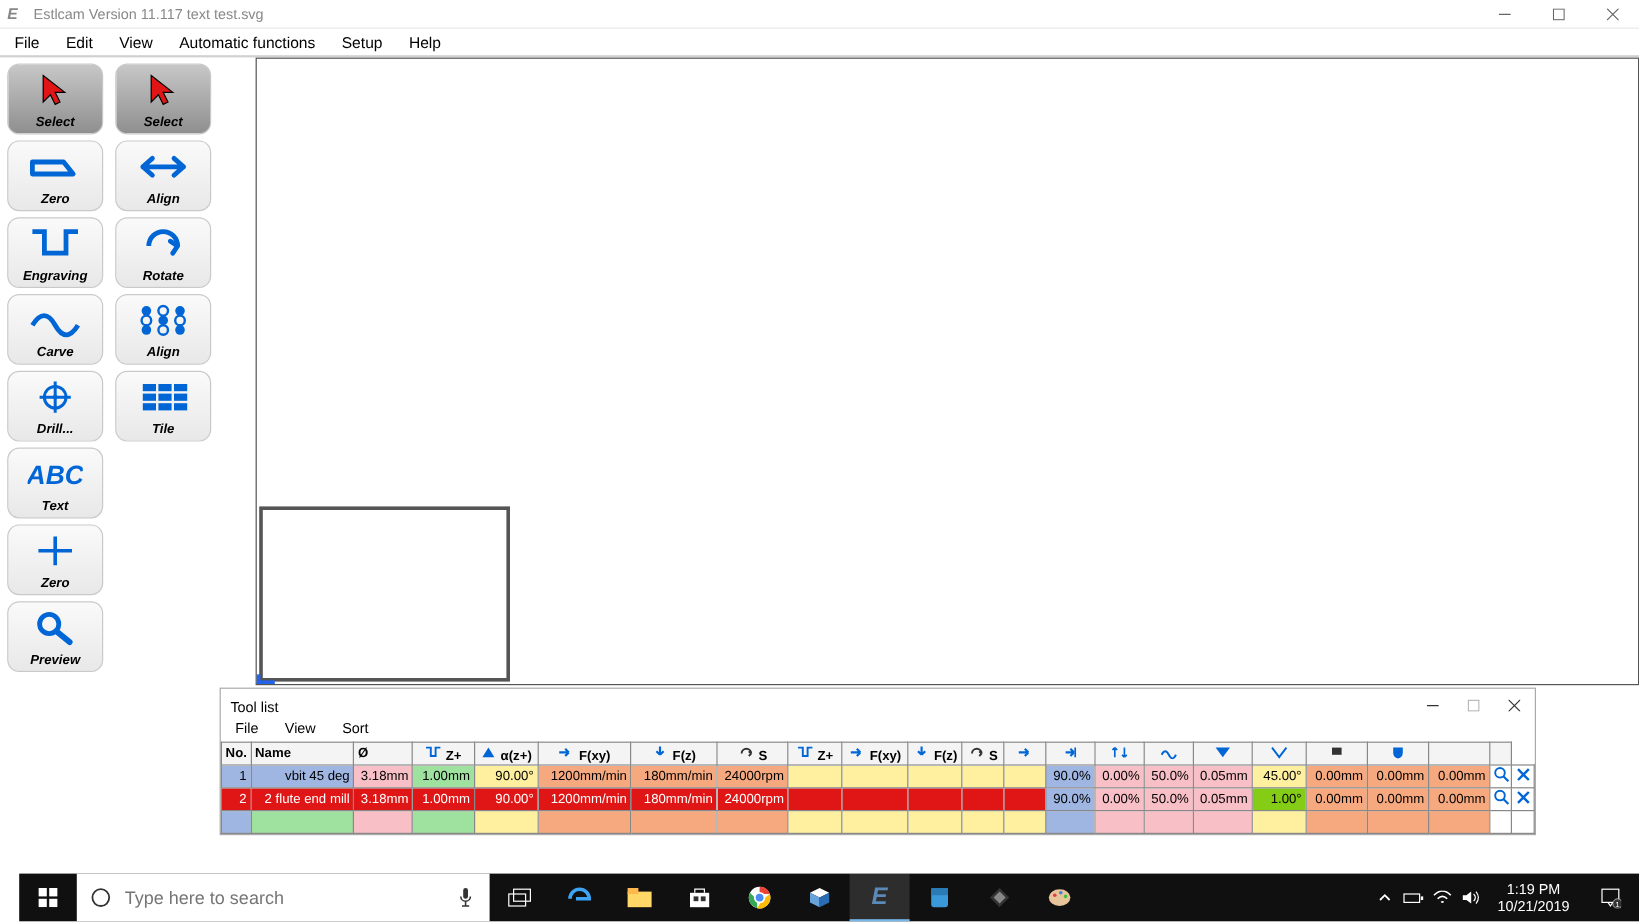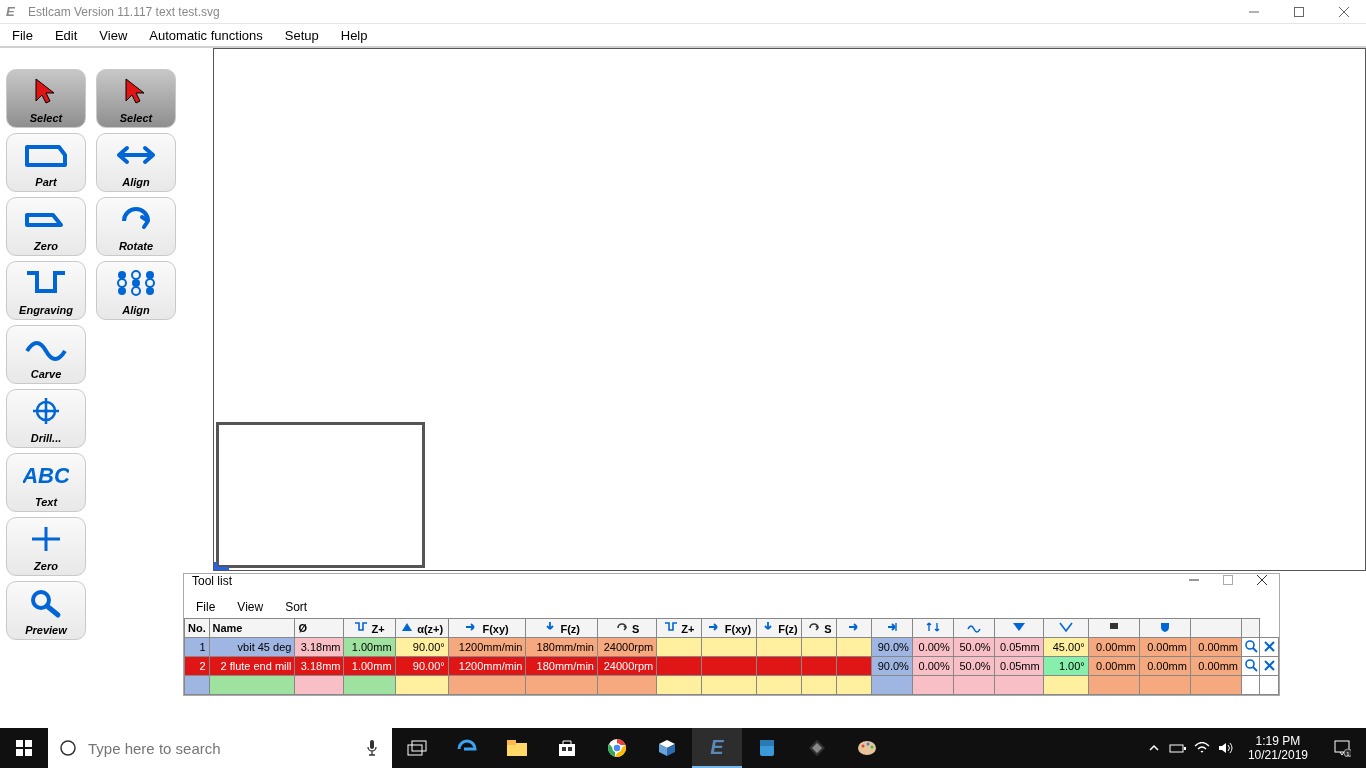--- a/index.html
+++ b/index.html
@@ -15,46 +15,46 @@
 
   
   .menu-bar { height: 24px; display: flex; align-items: center; padding-left: 12px; gap: 22px; font-size: 13px; background: #fff; border-bottom: 2px solid #d0d0d0; }
   .menu-bar span { cursor: default; }
 
   
   .main-area { position: absolute; top: 48px; left: 0; right: 0; bottom: 40px; background: #fff; }
   .toolbox { position: absolute; top: 5px; left: 6px; display: flex; gap: 10px; }
   .tool-col { display: flex; flex-direction: column; gap: 5px; }
   .tool-btn { width: 80px; height: 59px; border: 1px solid #c9c9c9; border-radius: 10px; background: linear-gradient(#fafafa,#e8e8e8); display: flex; flex-direction: column; align-items: center; justify-content: flex-end; padding-bottom: 3px; font-size: 11px; font-weight: bold; font-style: italic; cursor: pointer; position: relative; }
-  .tool-btn.active { background: linear-gradient(#c7c7c7,#8f8f8f); margin-top: 16px; }
+  .tool-btn.active { background: linear-gradient(#c7c7c7,#8f8f8f); }
   .tool-btn .ticon { flex: 1; display: flex; align-items: center; justify-content: center; }
   .tool-btn .ticon svg { width: 46px; height: 32px; }
   .tool-btn .tlabel { line-height: 12px; }
 
   
   .canvas { position: absolute; top: 0; left: 213px; right: 0; height: 523px; border: 1px solid #555; background: #fff; }
   .design-rect { position: absolute; left: 2px; bottom: 2px; width: 209px; height: 146px; border: 3px solid #555; background: #fff; }
   .axis-line { position: absolute; left: 0; bottom: 0; width: 15px; height: 3px; background: #2563eb; }
   .axis-line-v { position: absolute; left: 0; bottom: 0; width: 3px; height: 8px; background: #2563eb; }
 
   
   .tool-list { position: absolute; top: 525px; left: 183px; right: 86px; background: #fff; border: 1px solid #aaa; }
-  .tl-title { height: 22px; display: flex; align-items: flex-start; padding-left: 8px; font-size: 12px; gap: 12px; }
+  .tl-title { height: 22px; display: flex; align-items: flex-end; padding-left: 8px; font-size: 12px; gap: 12px; }
   .tl-title .tctrls { margin-left: auto; display: flex; gap: 24px; padding-right: 12px; color: #333; }
   .tl-menu { height: 22px; display:flex; align-items:center; gap: 22px; padding-left: 12px; font-size: 12px; }
   .tl-table { width: 100%; border-collapse: collapse; table-layout: fixed; }
   .tl-table th, .tl-table td { border: 1px solid #888; font-size: 11px; text-align: left; height: 19px; padding: 0 3px; white-space: nowrap; overflow: hidden; }
   .tl-table th { background: #f4f4f4; font-weight: bold; }
   .tl-table th.icon-hdr { text-align:center; }
   .mini-icon { display:inline-flex; align-items:center; justify-content:center; }
   .mini-icon svg { width:14px; height:12px; }
   .hdr-blue { color:#0066d6; }
 
   
-  .taskbar { position: absolute; left: 0; right: 0; bottom: 0; height: 40px; background: #101010; display: flex; align-items: flex-start; color: #fff; }
+  .taskbar { position: absolute; left: 16px; right: 0; bottom: 0; height: 40px; background: #101010; display: flex; align-items: flex-start; color: #fff; }
   .taskbar .start { width: 48px; height: 40px; display:flex; align-items:center; justify-content:center; }
   .taskbar .search-box { height: 40px; background: #fff; color: #777; display:flex; align-items:center; width: 344px; }
   .taskbar .search-box .cortana { width: 40px; display:flex; align-items:center; justify-content:center; }
   .taskbar .search-box input { border:none; outline:none; font-size:15px; color:#555; width: 230px; }
   .taskbar .mic { margin-left:auto; width:40px; display:flex; align-items:center; justify-content:center; color:#333; }
   .taskbar .tb-icons { display:flex; height:40px; }
   .taskbar .tb-icon { width:50px; display:flex; align-items:center; justify-content:center; }
   .taskbar .tb-icon.active-app { border-bottom:2px solid #76b9ed; background:rgba(255,255,255,0.12); }
   .taskbar .tray { margin-left:auto; display:flex; align-items:center; height:40px; }
   .taskbar .tray .tray-icon { width:24px; display:flex; align-items:center; justify-content:center; }
@@ -103,28 +103,20 @@
           <div class="ticon">
             <svg viewBox="0 0 40 32">
               <path d="M10 4 L10 26 L16 20 L20 28 L24 26 L20 18 L28 18 Z" fill="#e01515" stroke="#000" stroke-width="1"></path>
             </svg>
           </div>
           <div class="tlabel">Select</div>
         </div>
         <div class="tool-btn">
           <div class="ticon">
             <svg viewBox="0 0 46 32">
-              <path d="M4 8 H36 L42 16 V26 H4 Z" fill="none" stroke="#0066d6" stroke-width="4" stroke-linejoin="round"></path>
-            </svg>
-          </div>
-          <div class="tlabel">Part</div>
-        </div>
-        <div class="tool-btn">
-          <div class="ticon">
-            <svg viewBox="0 0 46 32">
               <path d="M4 12 H30 L38 22 H4 Z" fill="none" stroke="#0066d6" stroke-width="4" stroke-linejoin="round"></path>
             </svg>
           </div>
           <div class="tlabel">Zero</div>
         </div>
         <div class="tool-btn">
           <div class="ticon">
             <svg viewBox="0 0 46 32">
               <path d="M4 6 H14 V24 H32 V6 H42" fill="none" stroke="#0066d6" stroke-width="4"></path>
             </svg>
@@ -209,20 +201,36 @@
               <circle cx="37" cy="8" r="4" fill="#0066d6"></circle>
               <circle cx="9" cy="16" r="4" fill="none" stroke="#0066d6" stroke-width="2"></circle>
               <circle cx="23" cy="16" r="4" fill="#0066d6"></circle>
               <circle cx="37" cy="16" r="4" fill="none" stroke="#0066d6" stroke-width="2"></circle>
               <circle cx="9" cy="24" r="4" fill="#0066d6"></circle>
               <circle cx="23" cy="24" r="4" fill="none" stroke="#0066d6" stroke-width="2"></circle>
               <circle cx="37" cy="24" r="4" fill="#0066d6"></circle>
             </svg>
           </div>
           <div class="tlabel">Align</div>
+        </div>
+        <div class="tool-btn">
+          <div class="ticon">
+            <svg viewBox="0 0 46 32">
+              <rect x="6" y="5" width="11" height="6" fill="#0066d6"></rect>
+              <rect x="19" y="5" width="11" height="6" fill="#0066d6"></rect>
+              <rect x="32" y="5" width="11" height="6" fill="#0066d6"></rect>
+              <rect x="6" y="13" width="11" height="6" fill="#0066d6"></rect>
+              <rect x="19" y="13" width="11" height="6" fill="#0066d6"></rect>
+              <rect x="32" y="13" width="11" height="6" fill="#0066d6"></rect>
+              <rect x="6" y="21" width="11" height="6" fill="#0066d6"></rect>
+              <rect x="19" y="21" width="11" height="6" fill="#0066d6"></rect>
+              <rect x="32" y="21" width="11" height="6" fill="#0066d6"></rect>
+            </svg>
+          </div>
+          <div class="tlabel">Tile</div>
         </div>
       </div>
   </div>
 
   <div class="canvas">
     <div class="design-rect"></div>
     <div class="axis-line"></div>
     <div class="axis-line-v"></div>
   </div>
 
@@ -411,21 +419,21 @@
             <td style="background: rgb(224, 21, 21); color: rgb(255, 255, 255); text-align: right;">24000rpm</td>
             <td style="background: rgb(224, 21, 21); color: rgb(255, 255, 255);"></td>
             <td style="background: rgb(224, 21, 21); color: rgb(255, 255, 255);"></td>
             <td style="background: rgb(224, 21, 21); color: rgb(255, 255, 255);"></td>
             <td style="background: rgb(224, 21, 21); color: rgb(255, 255, 255);"></td>
             <td style="background: rgb(224, 21, 21); color: rgb(255, 255, 255);"></td>
             <td style="background: rgb(159, 182, 226); color: rgb(0, 0, 0); text-align: right;">90.0%</td>
             <td style="background: rgb(248, 191, 198); color: rgb(0, 0, 0); text-align: right;">0.00%</td>
             <td style="background: rgb(248, 191, 198); color: rgb(0, 0, 0); text-align: right;">50.0%</td>
             <td style="background: rgb(248, 191, 198); color: rgb(0, 0, 0); text-align: right;">0.05mm</td>
-            <td style="background: #86efac; color: rgb(0, 0, 0); text-align: right;">1.00°</td>
+            <td style="background: #84cc16; color: rgb(0, 0, 0); text-align: right;">1.00°</td>
             <td style="background: rgb(246, 169, 127); color: rgb(0, 0, 0); text-align: right;">0.00mm</td>
             <td style="background: rgb(246, 169, 127); color: rgb(0, 0, 0); text-align: right;">0.00mm</td>
             <td style="background: rgb(246, 169, 127); color: rgb(0, 0, 0); text-align: right;">0.00mm</td>
             <td style="text-align: center;"><svg width="13" height="13" viewBox="0 0 13 13">
                 <circle cx="5" cy="5" r="4" fill="none" stroke="#0066d6" stroke-width="1.6"></circle>
                 <path d="M8 8 L12 12" stroke="#0066d6" stroke-width="1.8"></path>
               </svg></td>
             <td style="text-align: center;"><svg width="13" height="13" viewBox="0 0 13 13">
                 <path d="M2 2 L11 11 M11 2 L2 11" stroke="#0066d6" stroke-width="2"></path>
               </svg></td>

